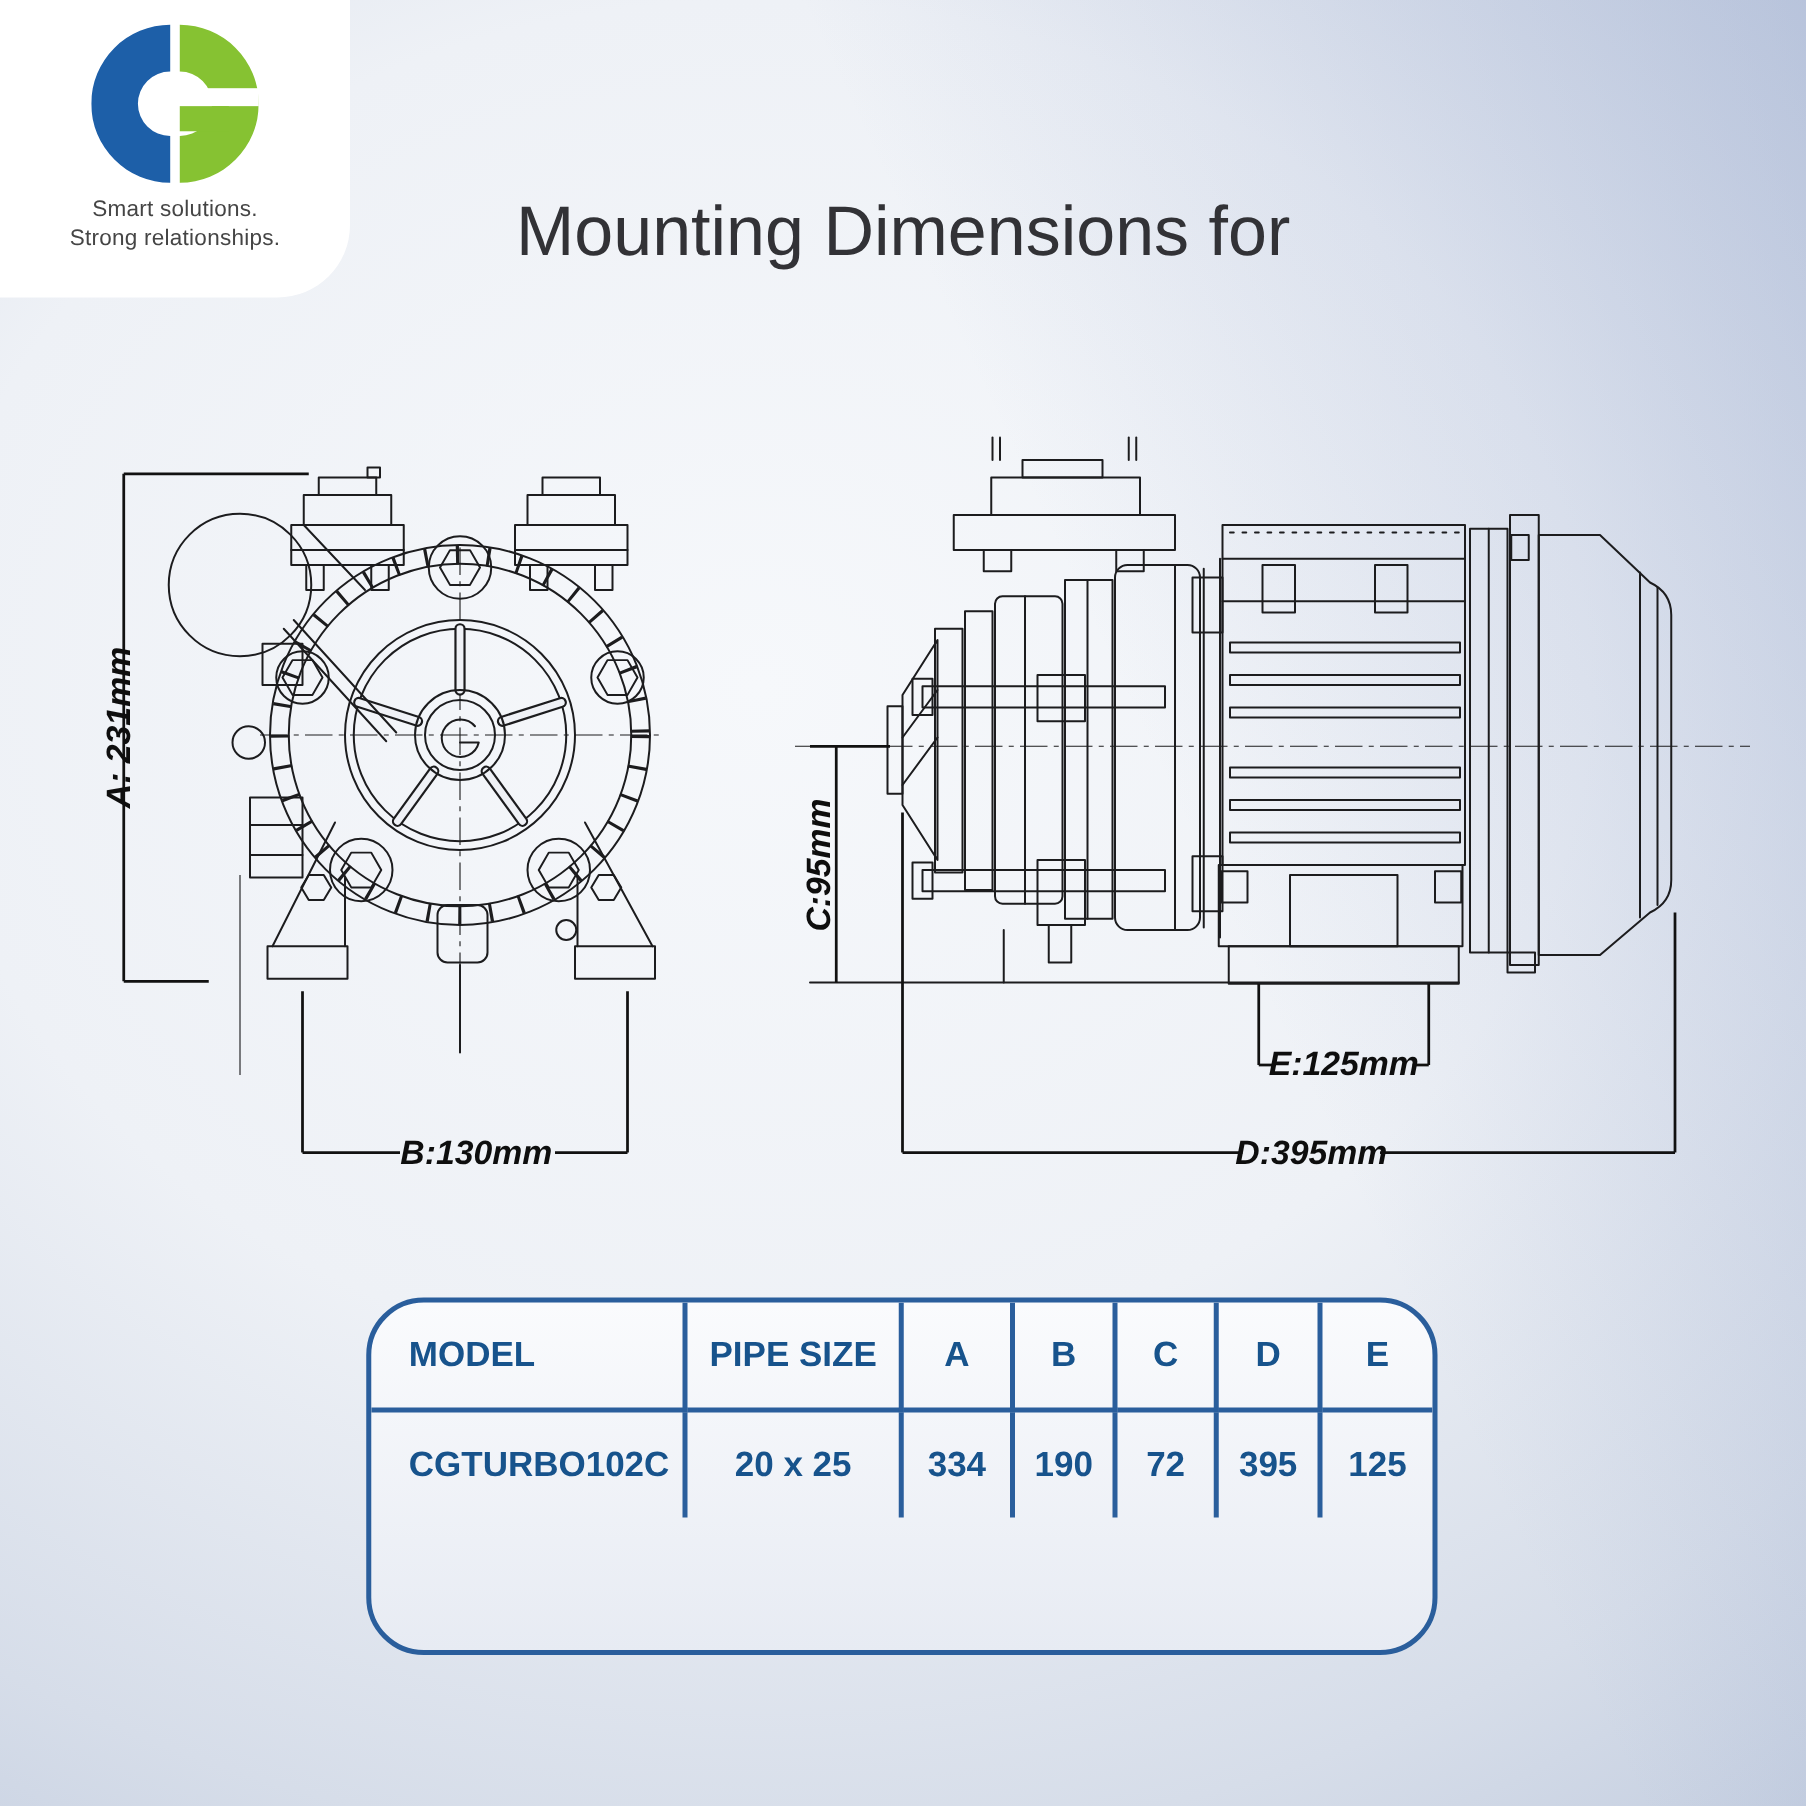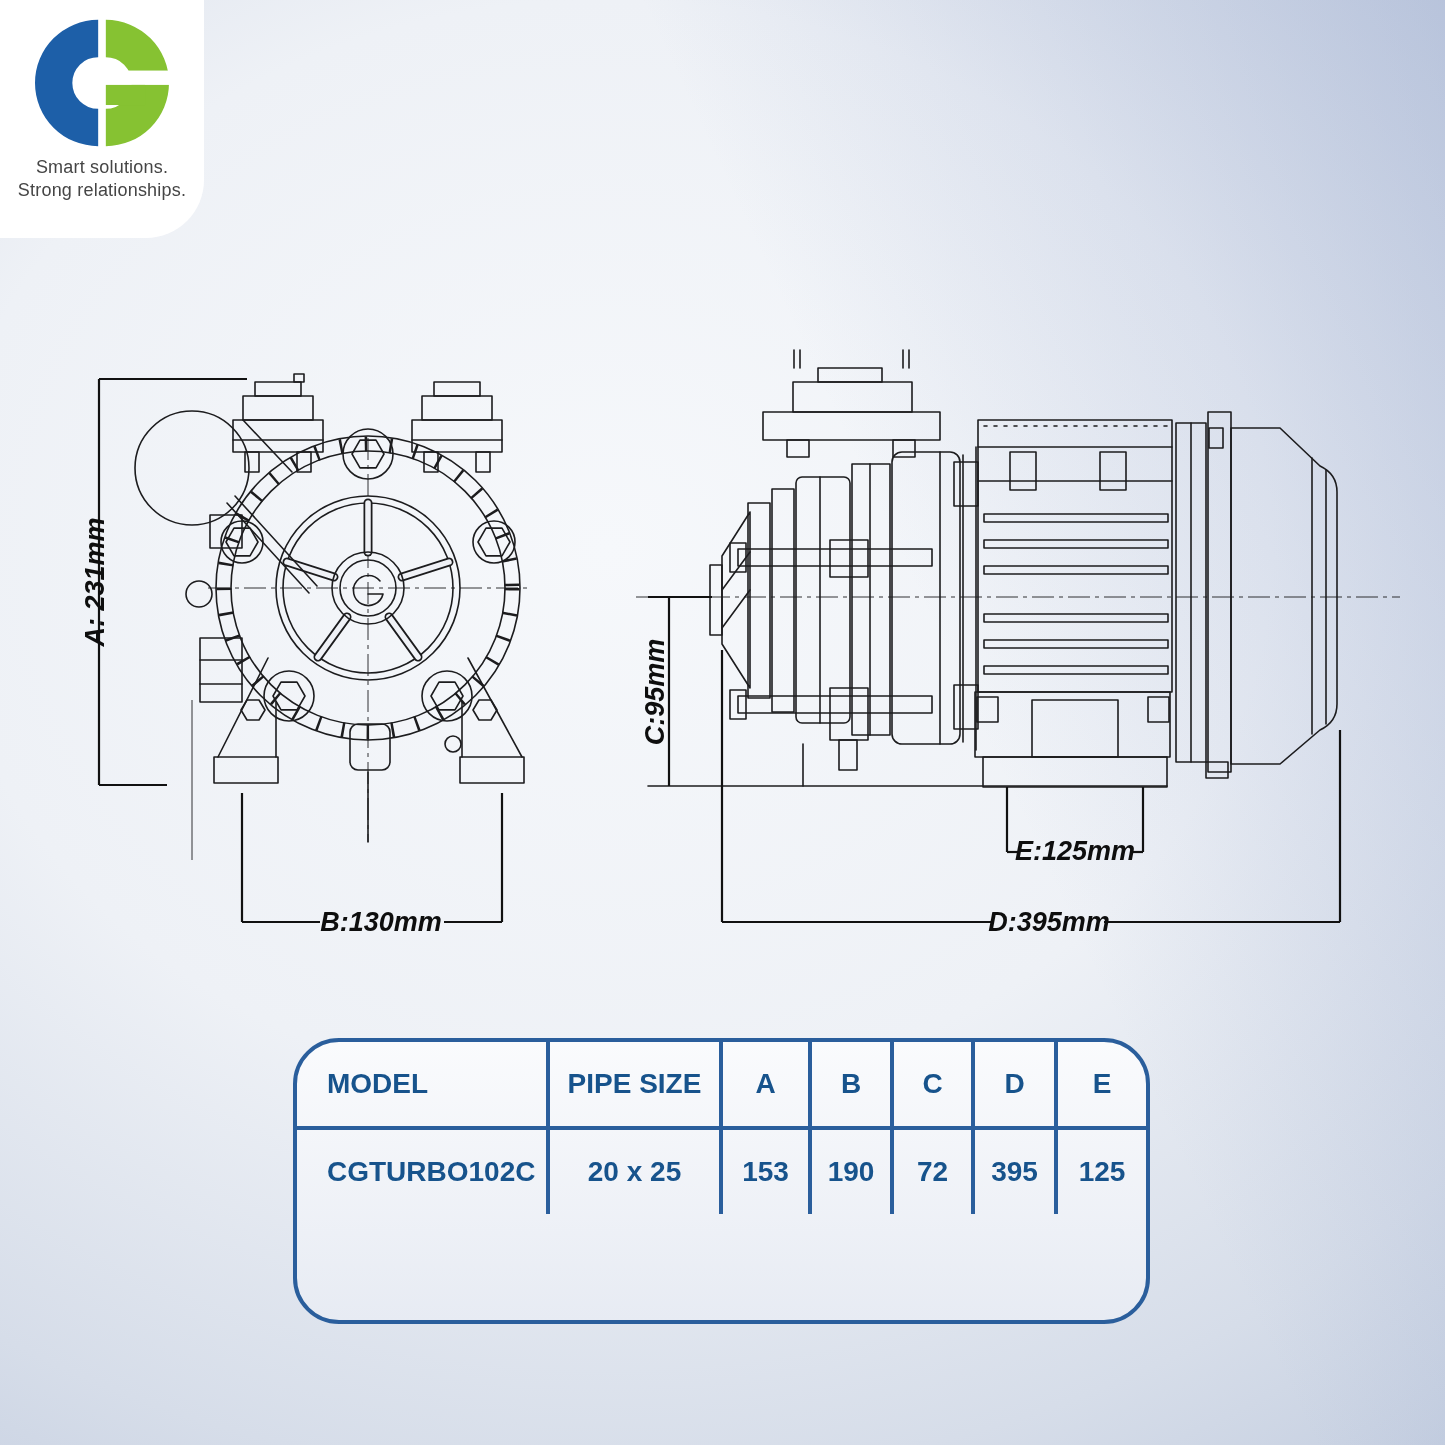--- a/index.html
+++ b/index.html
@@ -5,21 +5,21 @@
   html,body{margin:0;padding:0;}
   body{font-family:"Liberation Sans", sans-serif;}
   #page{
     position:relative;width:1445px;height:1445px;overflow:hidden;
     background:
       linear-gradient(245deg, rgba(130,150,195,.38) 0%, rgba(130,150,195,0) 38%),
       radial-gradient(115% 95% at 42% 38%, #f6f8fb 0%, #eef1f6 40%, #d6dde9 68%, #b2bfd7 100%);
   }
   
   .logo-card{
-    position:absolute;left:0;top:0;width:204px;height:238px;background:#ffffff;
+    position:absolute;left:0;top:0;width:280px;height:238px;background:#ffffff;
     border-radius:0 0 58px 0;text-align:center;
   }
   .logo-card svg{display:block;margin:16px auto 6px auto;}
   .tagline{font-size:18px;line-height:1.28;color:#454545;letter-spacing:.2px;}
   
   .title-wrap{position:absolute;left:0;top:152px;width:100%;text-align:center;}
   .title-line1{font-size:56px;color:#323236;letter-spacing:0;}
   .title-line2{font-size:68px;font-weight:bold;color:#1a6ec5;margin-top:10px;letter-spacing:.5px;}
   
   .drawing{position:absolute;left:0;top:0;width:1445px;height:1445px;}
@@ -65,20 +65,21 @@
       <path d="M-4,-66 A66,66 0 0 0 -4,66 L-4,27 A27,27 0 0 1 -4,-27 Z" fill="#1d5fa8"></path>
       <path d="M4,-66 A66,66 0 0 1 4,66 L4,27 A27,27 0 0 0 4,-27 Z" fill="#86c232"></path>
       <rect x="18" y="-13" width="55" height="15" fill="#ffffff"></rect>
       <rect x="4" y="2" width="41" height="21" fill="#86c232"></rect>
     </svg>
     <div class="tagline">Smart solutions.</div>
     <div class="tagline">Strong relationships.</div>
   </div>
 
   <div class="title-wrap">
+    <div class="title-line1">Mounting Dimensions for</div>
   </div>
 
   <svg class="drawing" viewBox="0 0 1445 1445">
 
     <g>
 
       <line class="thin dash" x1="208" y1="588" x2="528" y2="588"></line>
       <line class="thin dash" x1="368" y1="438" x2="368" y2="842"></line>
 
       <circle class="ln" cx="368" cy="588" r="152"></circle>
@@ -288,21 +289,21 @@
         <div class="spec-cell hdr">PIPE SIZE</div>
         <div class="spec-cell hdr">A</div>
         <div class="spec-cell hdr">B</div>
         <div class="spec-cell hdr">C</div>
         <div class="spec-cell hdr">D</div>
         <div class="spec-cell hdr last">E</div>
       </div>
       <div class="rowline">
         <div class="spec-cell left">CGTURBO102C</div>
         <div class="spec-cell">20 x 25</div>
-        <div class="spec-cell">153</div>
+        <div class="spec-cell">334</div>
         <div class="spec-cell">190</div>
         <div class="spec-cell">72</div>
         <div class="spec-cell">395</div>
         <div class="spec-cell last">125</div>
       </div>
     </div>
   </div>
 
 </div>
 

